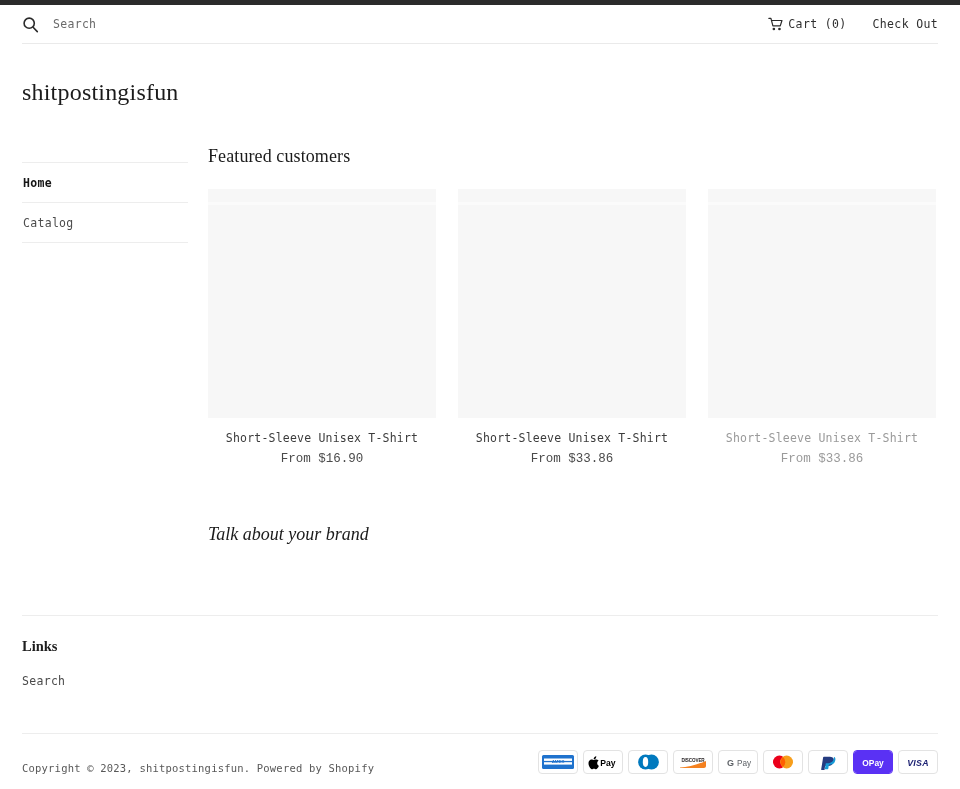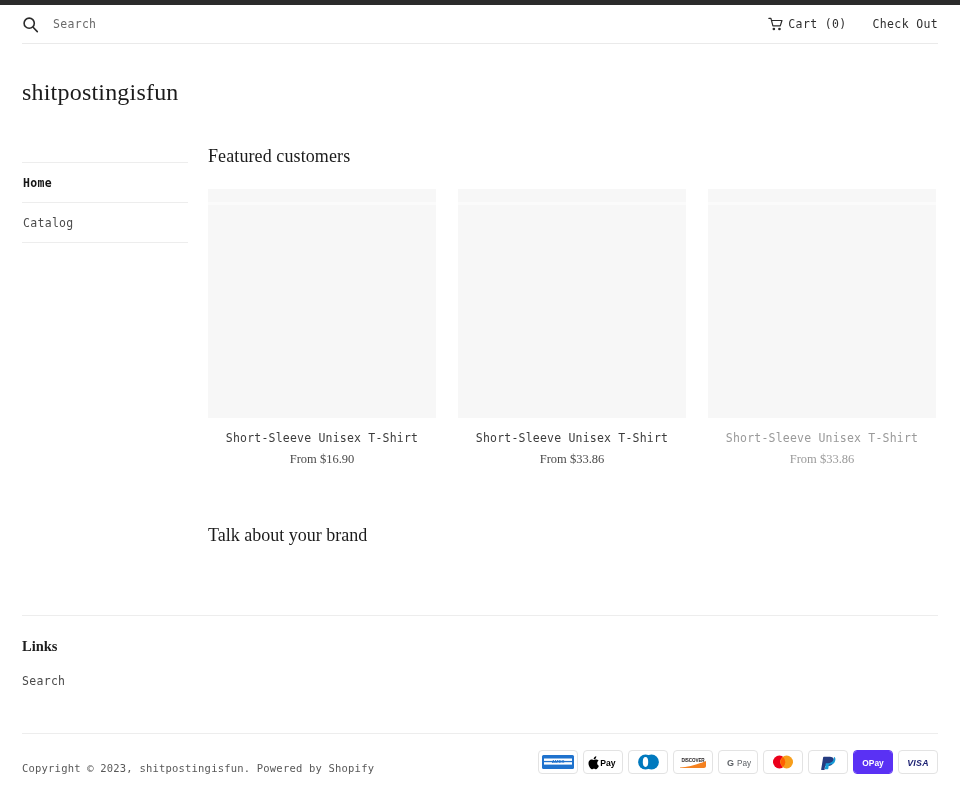--- a/index.html
+++ b/index.html
@@ -87,28 +87,28 @@
     content: ""; position: absolute; left: 0; right: 0; top: 13px;
     height: 3px; background: #fbfbfb;
   }
   .product-name {
     margin-top: 13px; text-align: center;
     font-family: "DejaVu Sans Mono", monospace;
     font-size: 11.5px; letter-spacing: .2px; color: #3c3c3c; line-height: 1.35;
   }
   .product-price {
     margin-top: 5px; text-align: center;
-    font-family: Liberation Serif, serif;
+    font-family: Liberation Mono, monospace;
     font-size: 12.5px; color: #4a4a4a;
   }
   .product-card.muted .product-name,
   .product-card.muted .product-price { color: #9a9a9a; }
 
   
-  .brand-block { margin-top: 58px; }
+  .brand-block { margin-top: 58px; font-style: italic; }
   .brand-title {
     font-family: "Liberation Serif", "DejaVu Serif", serif;
     font-size: 18px; font-weight: 400; color: #1b1b1b; margin-bottom: 21px;
   }
   .brand-body {
     font-family: "DejaVu Sans Mono", monospace;
     font-size: 11.5px; color: #3b3b3b;
     line-height: 1.62; letter-spacing: .15px; max-width: 680px;
   }
 

